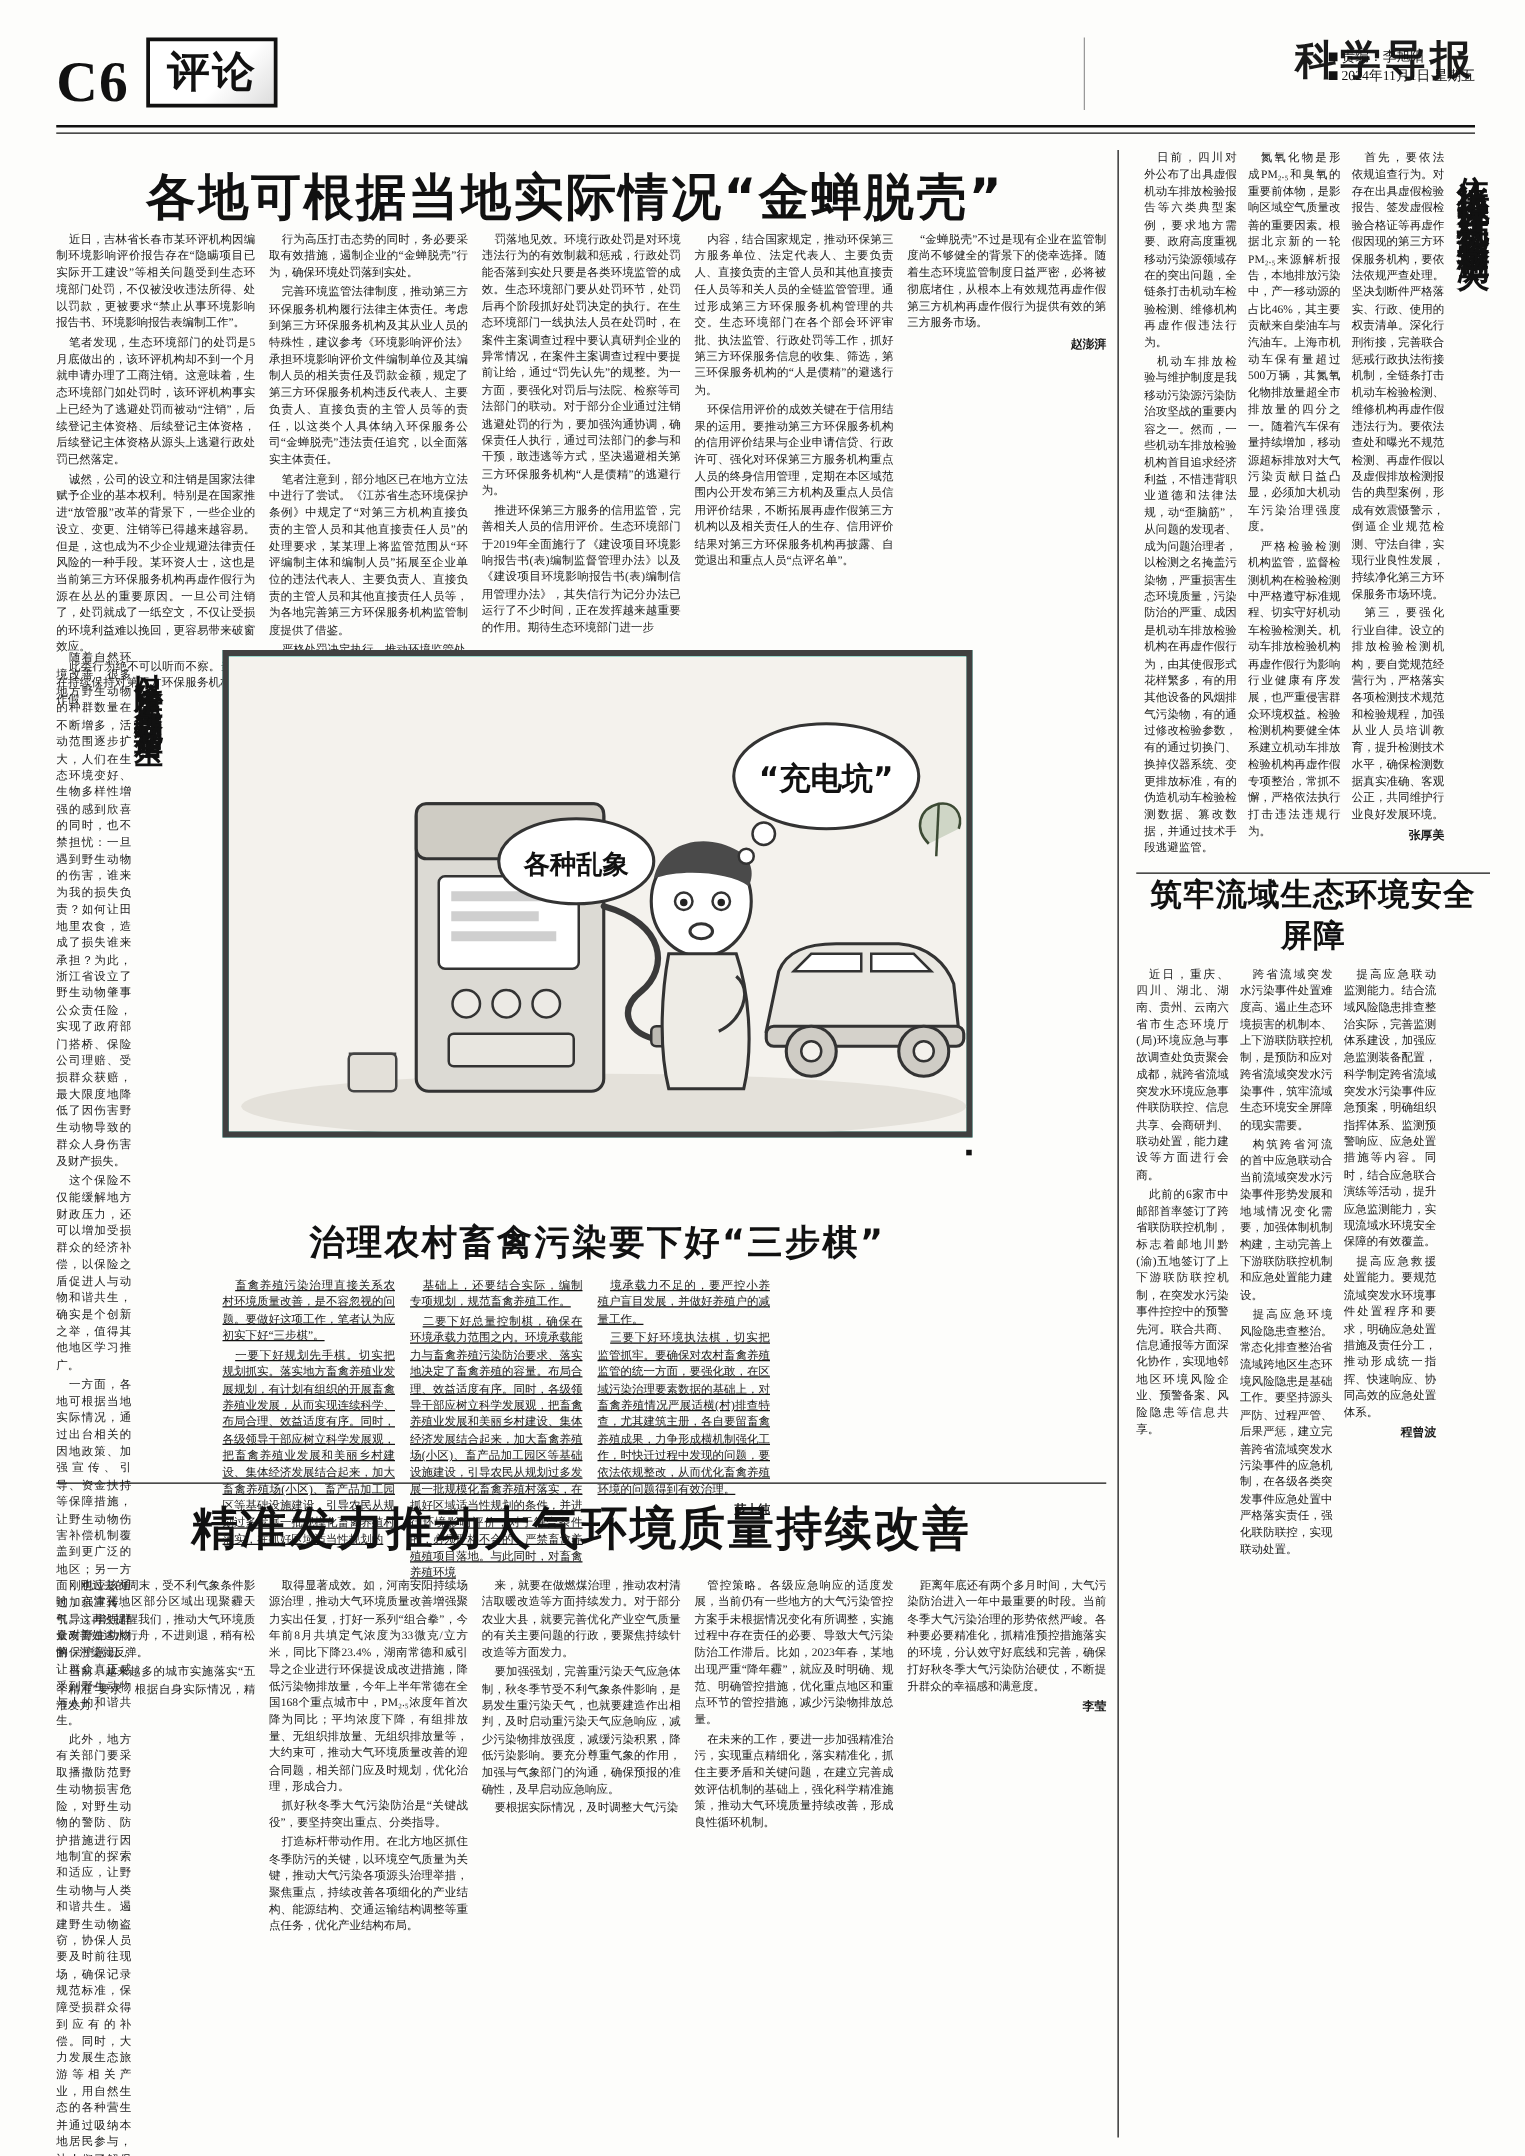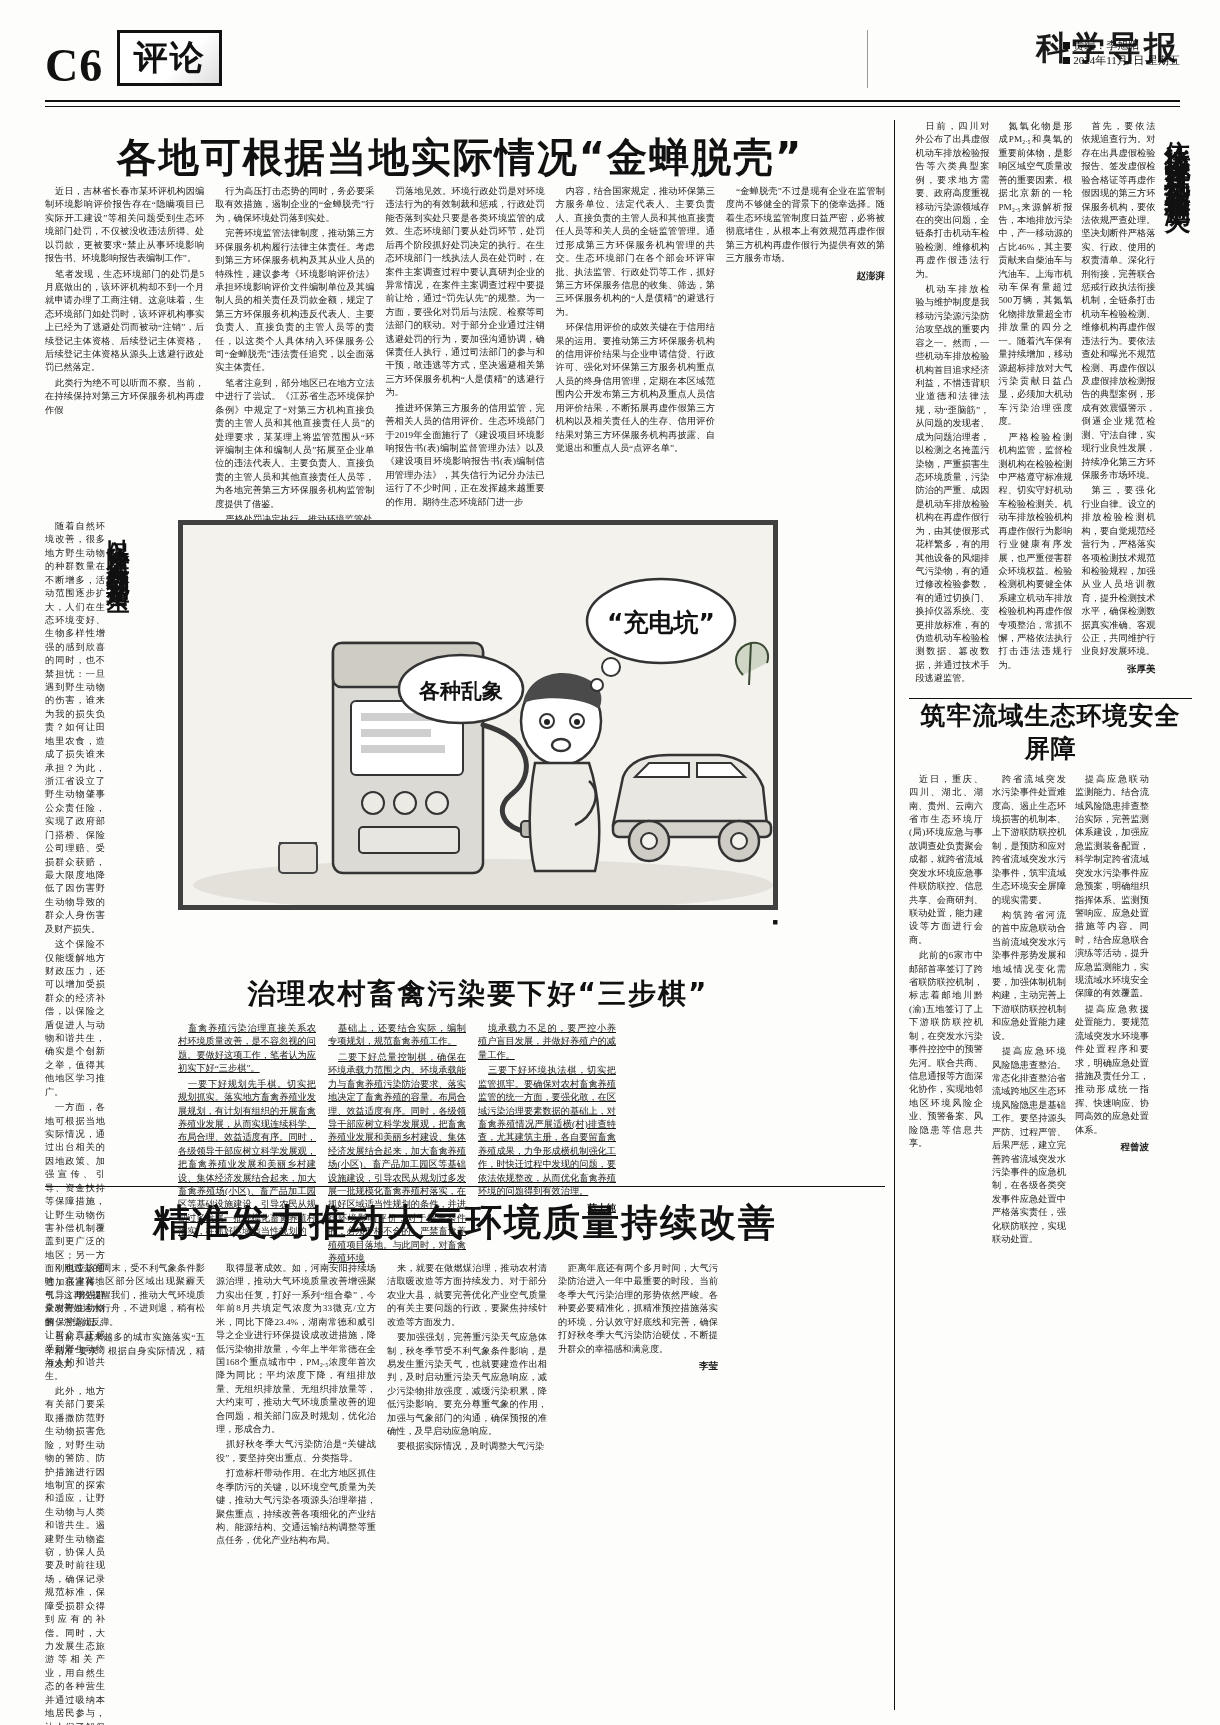--- a/index.html
+++ b/index.html
@@ -142,20 +142,21 @@
     <div class="mh-rule"></div>
     <div class="mh-rule2"></div>
   </div>
 
   <div class="headline-1">各地可根据当地实际情况“金蝉脱壳”</div>
 
   <div class="blockA">
     <div class="c col-text">
       <p>近日，吉林省长春市某环评机构因编制环境影响评价报告存在“隐瞒项目已实际开工建设”等相关问题受到生态环境部门处罚，不仅被没收违法所得、处以罚款，更被要求“禁止从事环境影响报告书、环境影响报告表编制工作”。</p>
       <p>笔者发现，生态环境部门的处罚是5月底做出的，该环评机构却不到一个月就申请办理了工商注销。这意味着，生态环境部门如处罚时，该环评机构事实上已经为了逃避处罚而被动“注销”，后续登记主体资格、后续登记主体资格，后续登记主体资格从源头上逃避行政处罚已然落定。</p>
+      <p>诚然，公司的设立和注销是国家法律赋予企业的基本权利。特别是在国家推进“放管服”改革的背景下，一些企业的设立、变更、注销等已得越来越容易。但是，这也成为不少企业规避法律责任风险的一种手段。某环资人士，这也是当前第三方环保服务机构再虚作假行为源在丛丛的重要原因。一旦公司注销了，处罚就成了一纸空文，不仅让受损的环境利益难以挽回，更容易带来破窗效应。</p>
       <p>此类行为绝不可以听而不察。当前，在持续保持对第三方环保服务机构再虚作假</p>
     </div>
     <div class="c col-text">
       <p>行为高压打击态势的同时，务必要采取有效措施，遏制企业的“金蝉脱壳”行为，确保环境处罚落到实处。</p>
       <p>完善环境监管法律制度，推动第三方环保服务机构履行法律主体责任。考虑到第三方环保服务机构及其从业人员的特殊性，建议参考《环境影响评价法》承担环境影响评价文件编制单位及其编制人员的相关责任及罚款金额，规定了第三方环保服务机构违反代表人、主要负责人、直接负责的主管人员等的责任，以这类个人具体纳入环保服务公司“金蝉脱壳”违法责任追究，以全面落实主体责任。</p>
       <p>笔者注意到，部分地区已在地方立法中进行了尝试。《江苏省生态环境保护条例》中规定了“对第三方机构直接负责的主管人员和其他直接责任人员”的处理要求，某某理上将监管范围从“环评编制主体和编制人员”拓展至企业单位的违法代表人、主要负责人、直接负责的主管人员和其他直接责任人员等，为各地完善第三方环保服务机构监管制度提供了借鉴。</p>
       <p>严格处罚决定执行，推动环境监管处</p>
     </div>
     <div class="c col-text">
       <p>罚落地见效。环境行政处罚是对环境违法行为的有效制裁和惩戒，行政处罚能否落到实处只要是各类环境监管的成效。生态环境部门要从处罚环节，处罚后再个阶段抓好处罚决定的执行。在生态环境部门一线执法人员在处罚时，在案件主案调查过程中要认真研判企业的异常情况，在案件主案调查过程中要提前让给，通过“罚先认先”的规整。为一方面，要强化对罚后与法院、检察等司法部门的联动。对于部分企业通过注销逃避处罚的行为，要加强沟通协调，确保责任人执行，通过司法部门的参与和干预，敢违逃等方式，坚决遏避相关第三方环保服务机构“人是债精”的逃避行为。</p>
@@ -286,20 +287,24 @@
       <p>取得显著成效。如，河南安阳持续场源治理，推动大气环境质量改善增强聚力实出任复，打好一系列“组合拳”，今年前8月共填定气浓度为33微克/立方米，同比下降23.4%，湖南常德和威引导之企业进行环保提设成改进措施，降低污染物排放量，今年上半年常德在全国168个重点城市中，PM₂.₅浓度年首次降为同比；平均浓度下降，有组排放量、无组织排放量、无组织排放量等，大约束可，推动大气环境质量改善的迎合同题，相关部门应及时规划，优化治理，形成合力。</p>
       <p>抓好秋冬季大气污染防治是“关键战役”，要坚持突出重点、分类指导。</p>
       <p>打造标杆带动作用。在北方地区抓住冬季防污的关键，以环境空气质量为关键，推动大气污染各项源头治理举措，聚焦重点，持续改善各项细化的产业结构、能源结构、交通运输结构调整等重点任务，优化产业结构布局。</p>
     </div>
     <div class="c col-text">
       <p>来，就要在做燃煤治理，推动农村清洁取暖改造等方面持续发力。对于部分农业大县，就要完善优化产业空气质量的有关主要问题的行政，要聚焦持续针改造等方面发力。</p>
       <p>要加强强划，完善重污染天气应急体制，秋冬季节受不利气象条件影响，是易发生重污染天气，也就要建造作出相判，及时启动重污染天气应急响应，减少污染物排放强度，减缓污染积累，降低污染影响。要充分尊重气象的作用，加强与气象部门的沟通，确保预报的准确性，及早启动应急响应。</p>
       <p>要根据实际情况，及时调整大气污染</p>
     </div>
     <div class="c col-text">
+      <p>管控策略。各级应急响应的适度发展，当前仍有一些地方的大气污染管控方案手未根据情况变化有所调整，实施过程中存在责任的必要、导致大气污染防治工作滞后。比如，2023年春，某地出现严重“降年霾”，就应及时明确、规范、明确管控措施，优化重点地区和重点环节的管控措施，减少污染物排放总量。</p>
+      <p>在未来的工作，要进一步加强精准治污，实现重点精细化，落实精准化，抓住主要矛盾和关键问题，在建立完善成效评估机制的基础上，强化科学精准施策，推动大气环境质量持续改善，形成良性循环机制。</p>
+    </div>
+    <div class="c col-text">
       <p>距离年底还有两个多月时间，大气污染防治进入一年中最重要的时段。当前冬季大气污染治理的形势依然严峻。各种要必要精准化，抓精准预控措施落实的环境，分认效守好底线和完善，确保打好秋冬季大气污染防治硬仗，不断提升群众的幸福感和满意度。</p>
       <div class="sig">李莹</div>
     </div>
   </div>
 
   <div class="rail">
     <div class="rail-inner">
       <div class="vtitle">依法依规守好机动车检验检测关</div>
       <div class="rail-cols">
         <div class="rail-col col-text">

